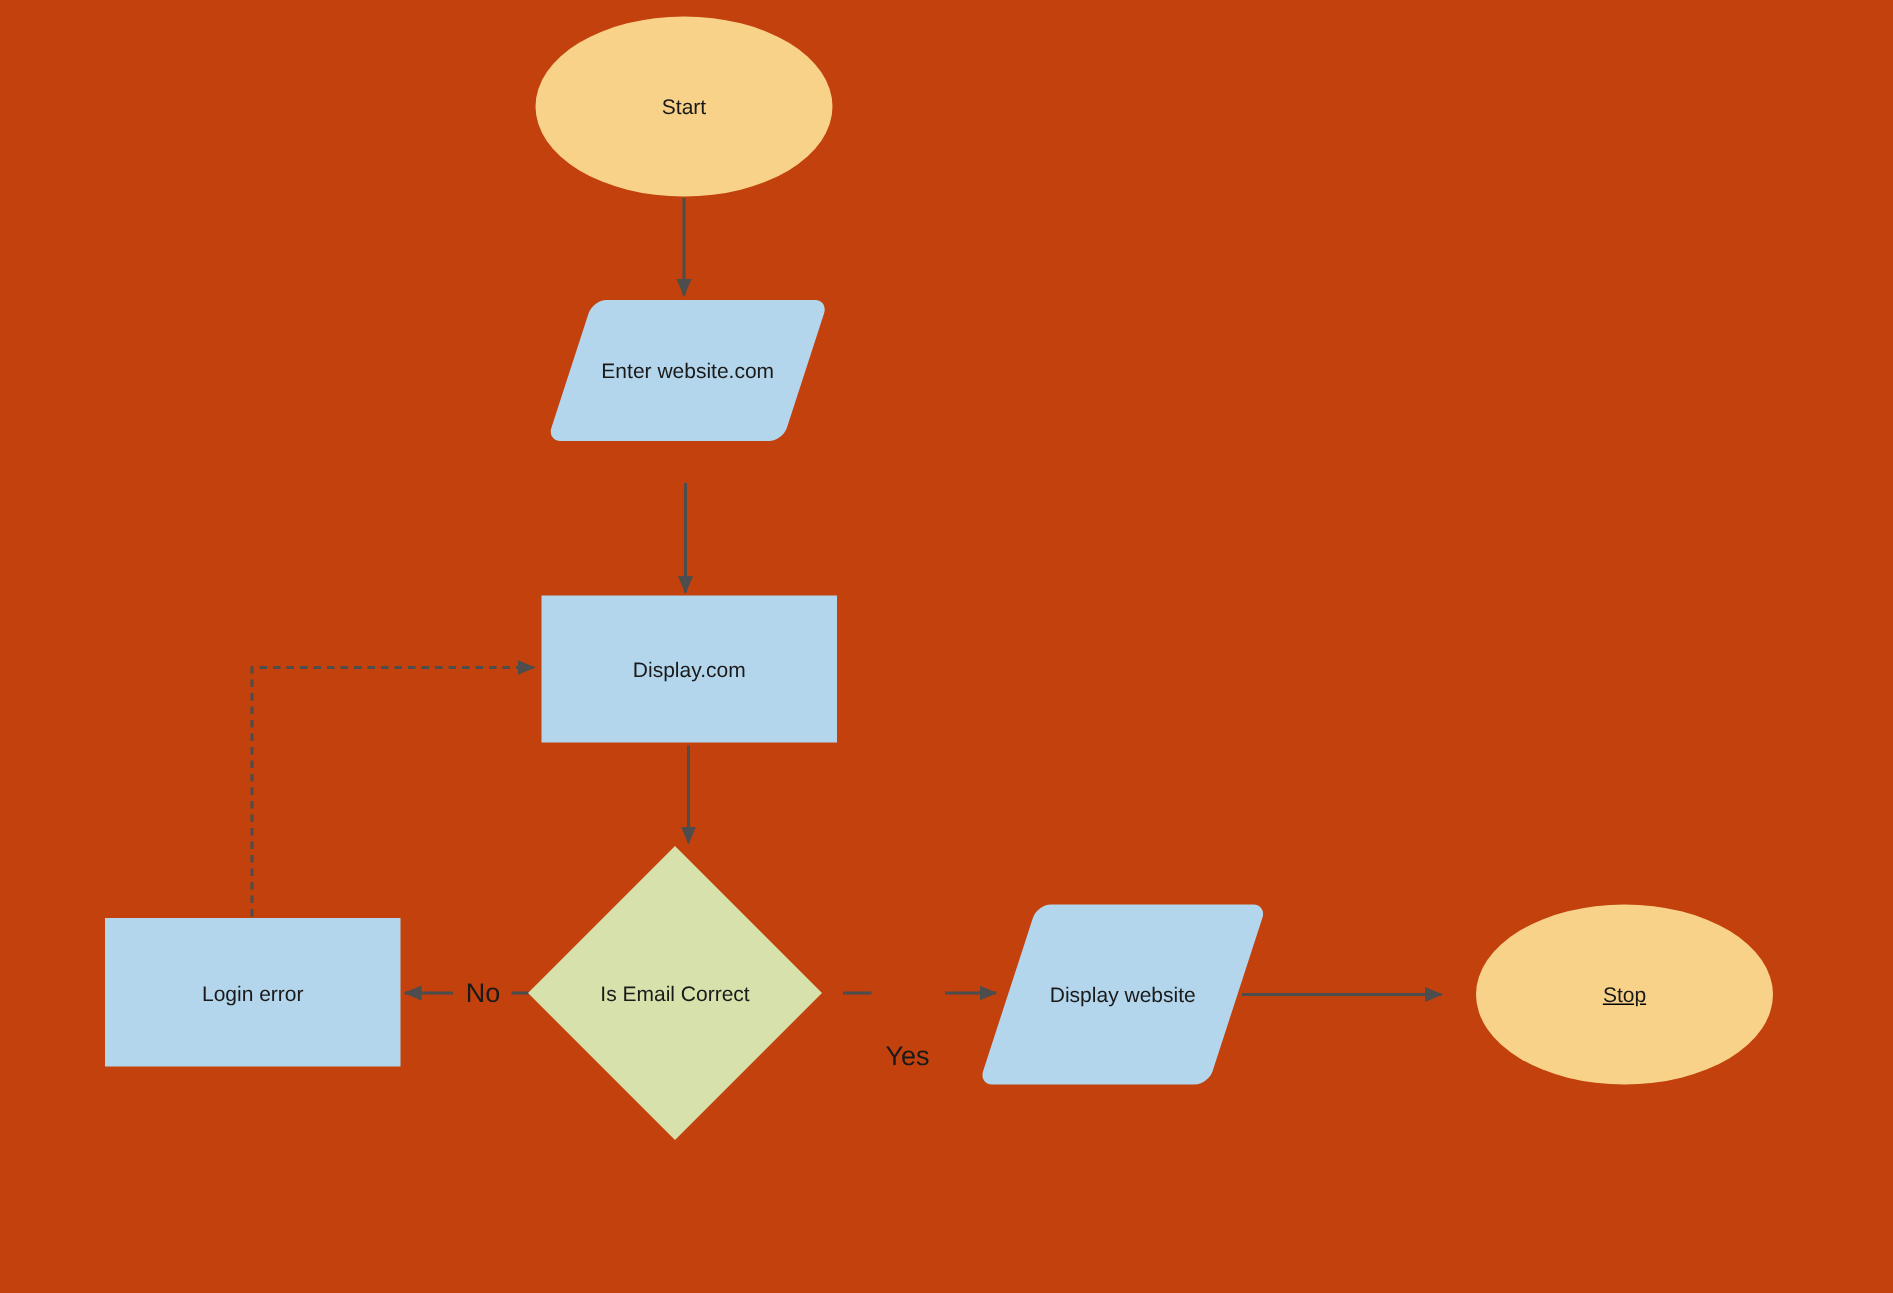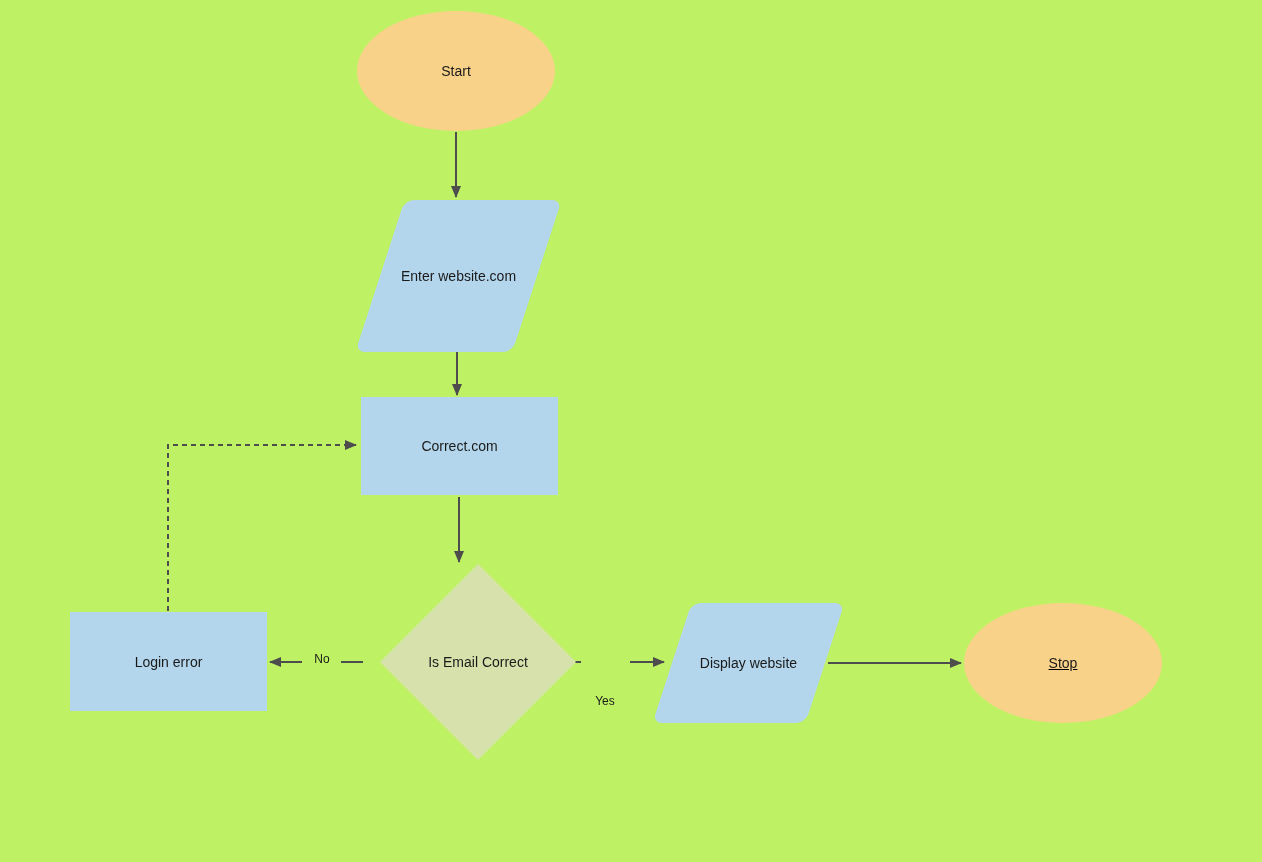--- a/index.html
+++ b/index.html
@@ -3,21 +3,21 @@
 <meta charset="utf-8">
 <style>
   * { margin: 0; padding: 0; box-sizing: border-box; }
   html, body { background: #ffffff; }
   body { font-family: "Liberation Sans", "DejaVu Sans", sans-serif; }
 
   .canvas {
     position: relative;
     width: 1262px;
     height: 862px;
-    background: #bef264;
+    background: #c2410c;
     overflow: hidden;
   }
 
   .connector-layer {
     position: absolute;
     left: 0; top: 0;
     width: 1262px;
     height: 862px;
   }
 
@@ -58,21 +58,21 @@
   }
 
   .decision .shape {
     background: #d7e1ab;
     clip-path: polygon(50% 0, 100% 50%, 50% 100%, 0 50%);
   }
 
   .edge-label {
     position: absolute;
     z-index: 3;
-    font-size: 12px;
+    font-size: 18px;
     color: #1a1a1a;
     text-align: center;
     white-space: nowrap;
   }
 
   svg .edge {
     stroke: #4d4d4d;
     stroke-width: 2;
     fill: none;
   }
@@ -111,46 +111,46 @@
     <line class="edge" x1="828" y1="663" x2="961" y2="663" marker-end="url(#arrow)"></line>
 
     <polyline class="edge dashed" points="168,611 168,445 356,445" marker-end="url(#arrow)"></polyline>
   </svg>
 
   <div class="node terminator" style="left:357px; top:11px; width:198px; height:120px;">
     <div class="shape"></div>
     <div class="label">Start</div>
   </div>
 
-  <div class="node parallelogram" style="left:360px; top:200px; width:197px; height:152px;">
+  <div class="node parallelogram" style="left:360px; top:200px; width:197px; height:94px;">
     <div class="shape"></div>
     <div class="label">Enter website.com</div>
   </div>
 
   <div class="node process" style="left:361px; top:397px; width:197px; height:98px;">
     <div class="shape"></div>
-    <div class="label">Correct.com</div>
+    <div class="label">Display.com</div>
   </div>
 
-  <div class="node decision" style="left:380px; top:564px; width:196px; height:196px;">
+  <div class="node decision" style="left:352px; top:564px; width:196px; height:196px;">
     <div class="shape"></div>
     <div class="label">Is Email Correct</div>
   </div>
 
   <div class="node process" style="left:70px; top:612px; width:197px; height:99px;">
     <div class="shape"></div>
     <div class="label">Login error</div>
   </div>
 
   <div class="node parallelogram" style="left:652px; top:603px; width:193px; height:120px;">
     <div class="shape"></div>
     <div class="label">Display website</div>
   </div>
 
-  <div class="node terminator" style="left:964px; top:603px; width:198px; height:120px;text-decoration:underline;">
+  <div class="node terminator" style="left:984px; top:603px; width:198px; height:120px;text-decoration:underline;">
     <div class="shape"></div>
     <div class="label">Stop</div>
   </div>
 
   <div class="edge-label" style="left:301px; top:652px; width:42px;">No</div>
 
   <div class="edge-label" style="left:584px; top:652px; width:42px;margin-top:42px;">Yes</div>
 
 </div>
 

